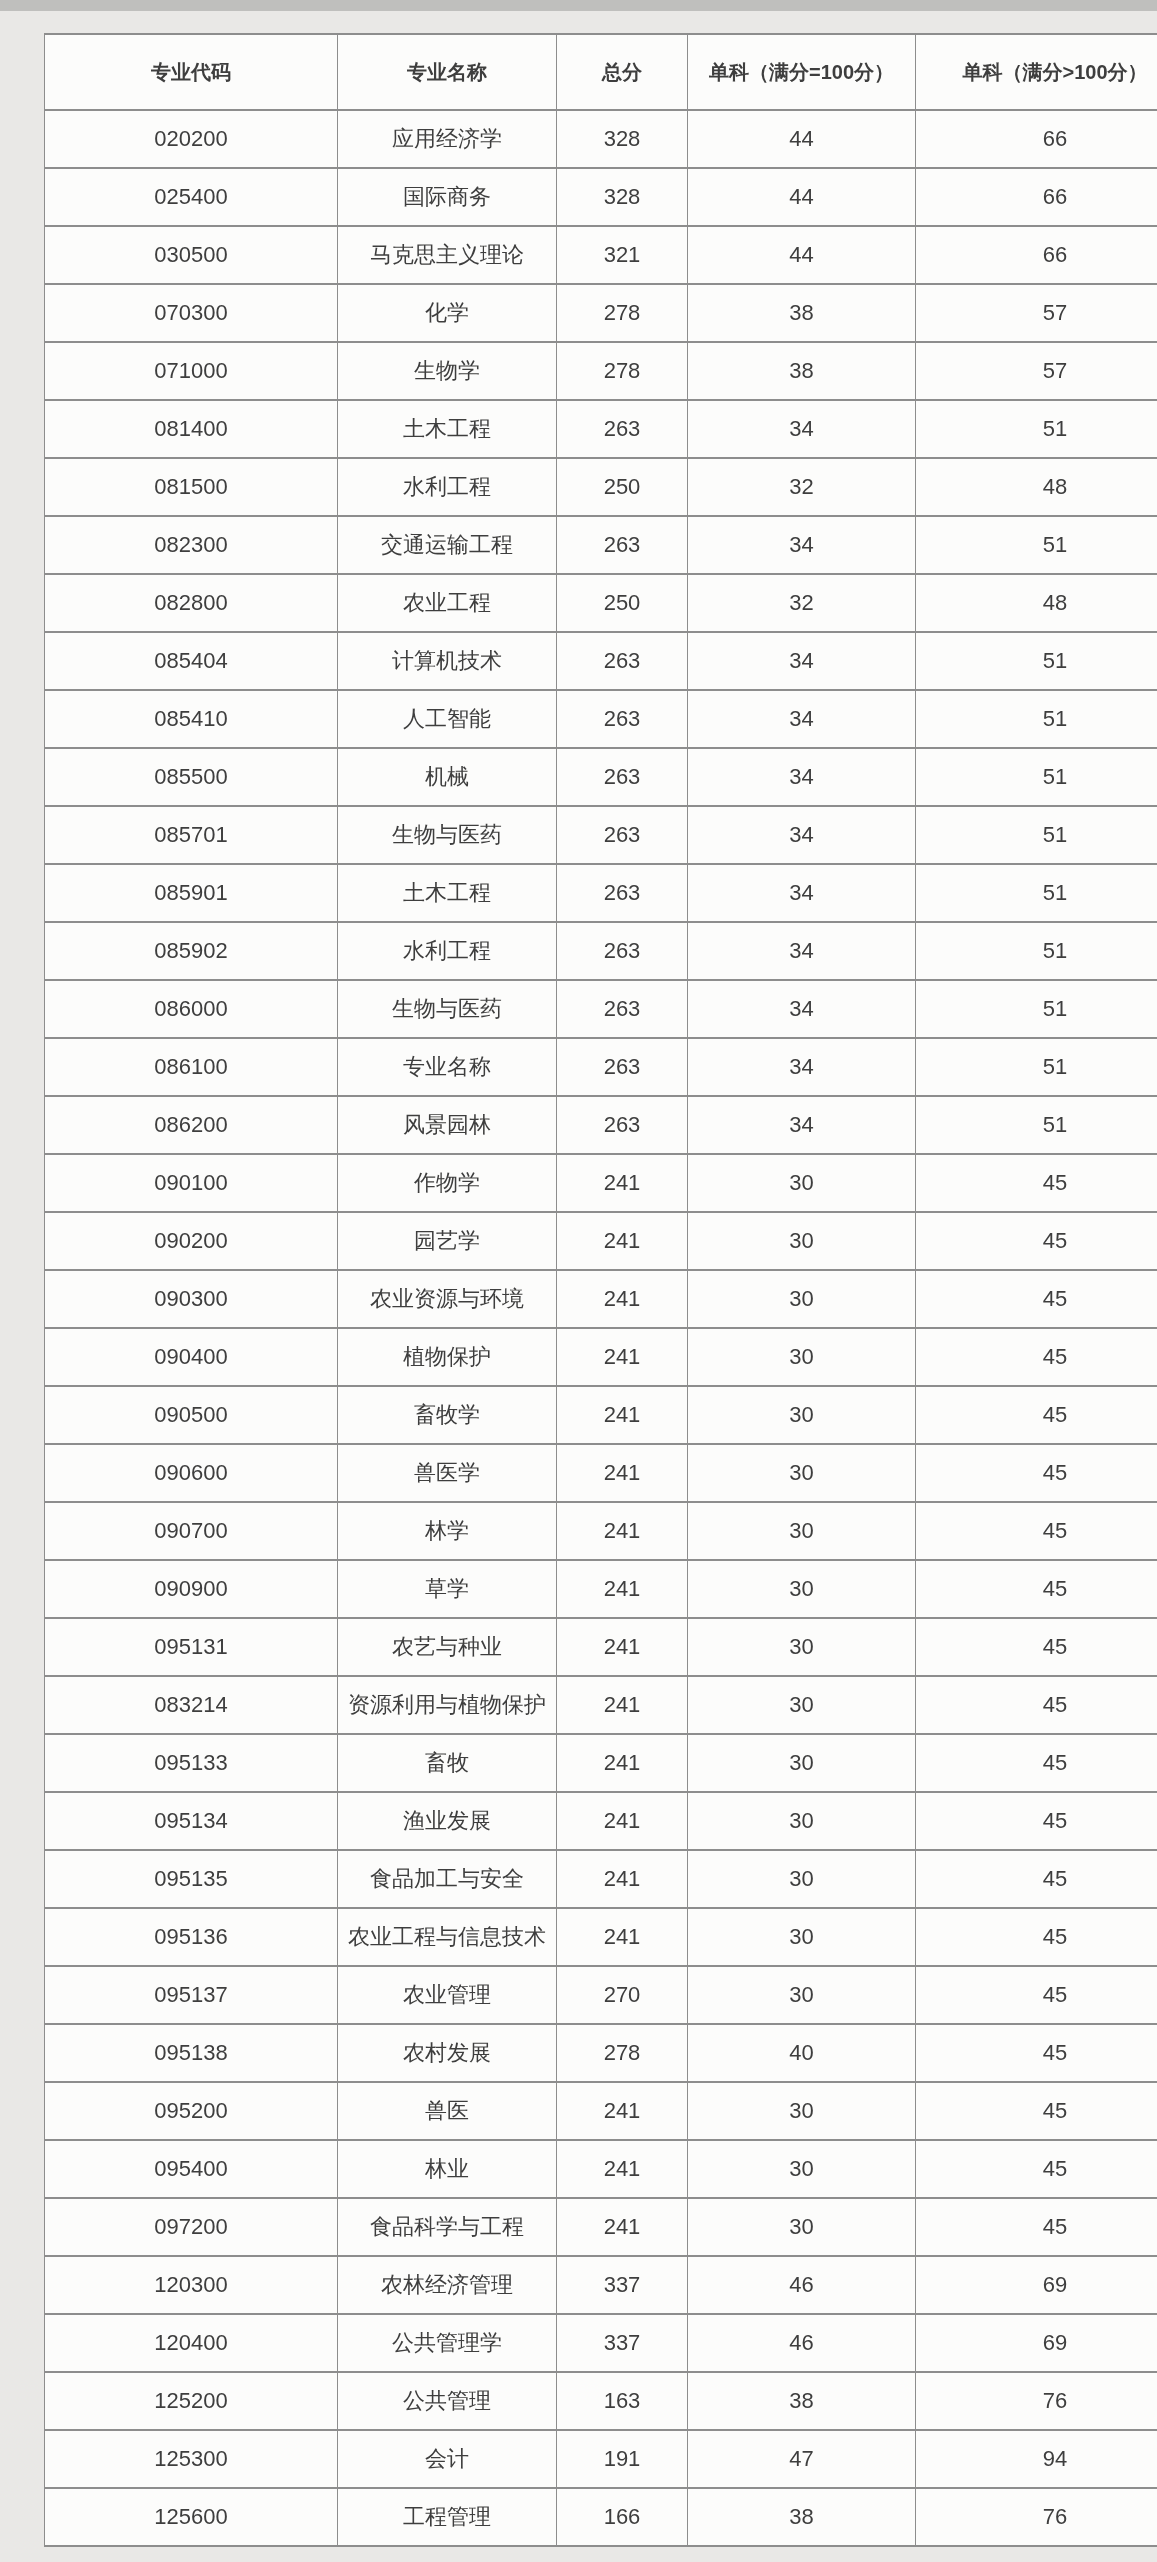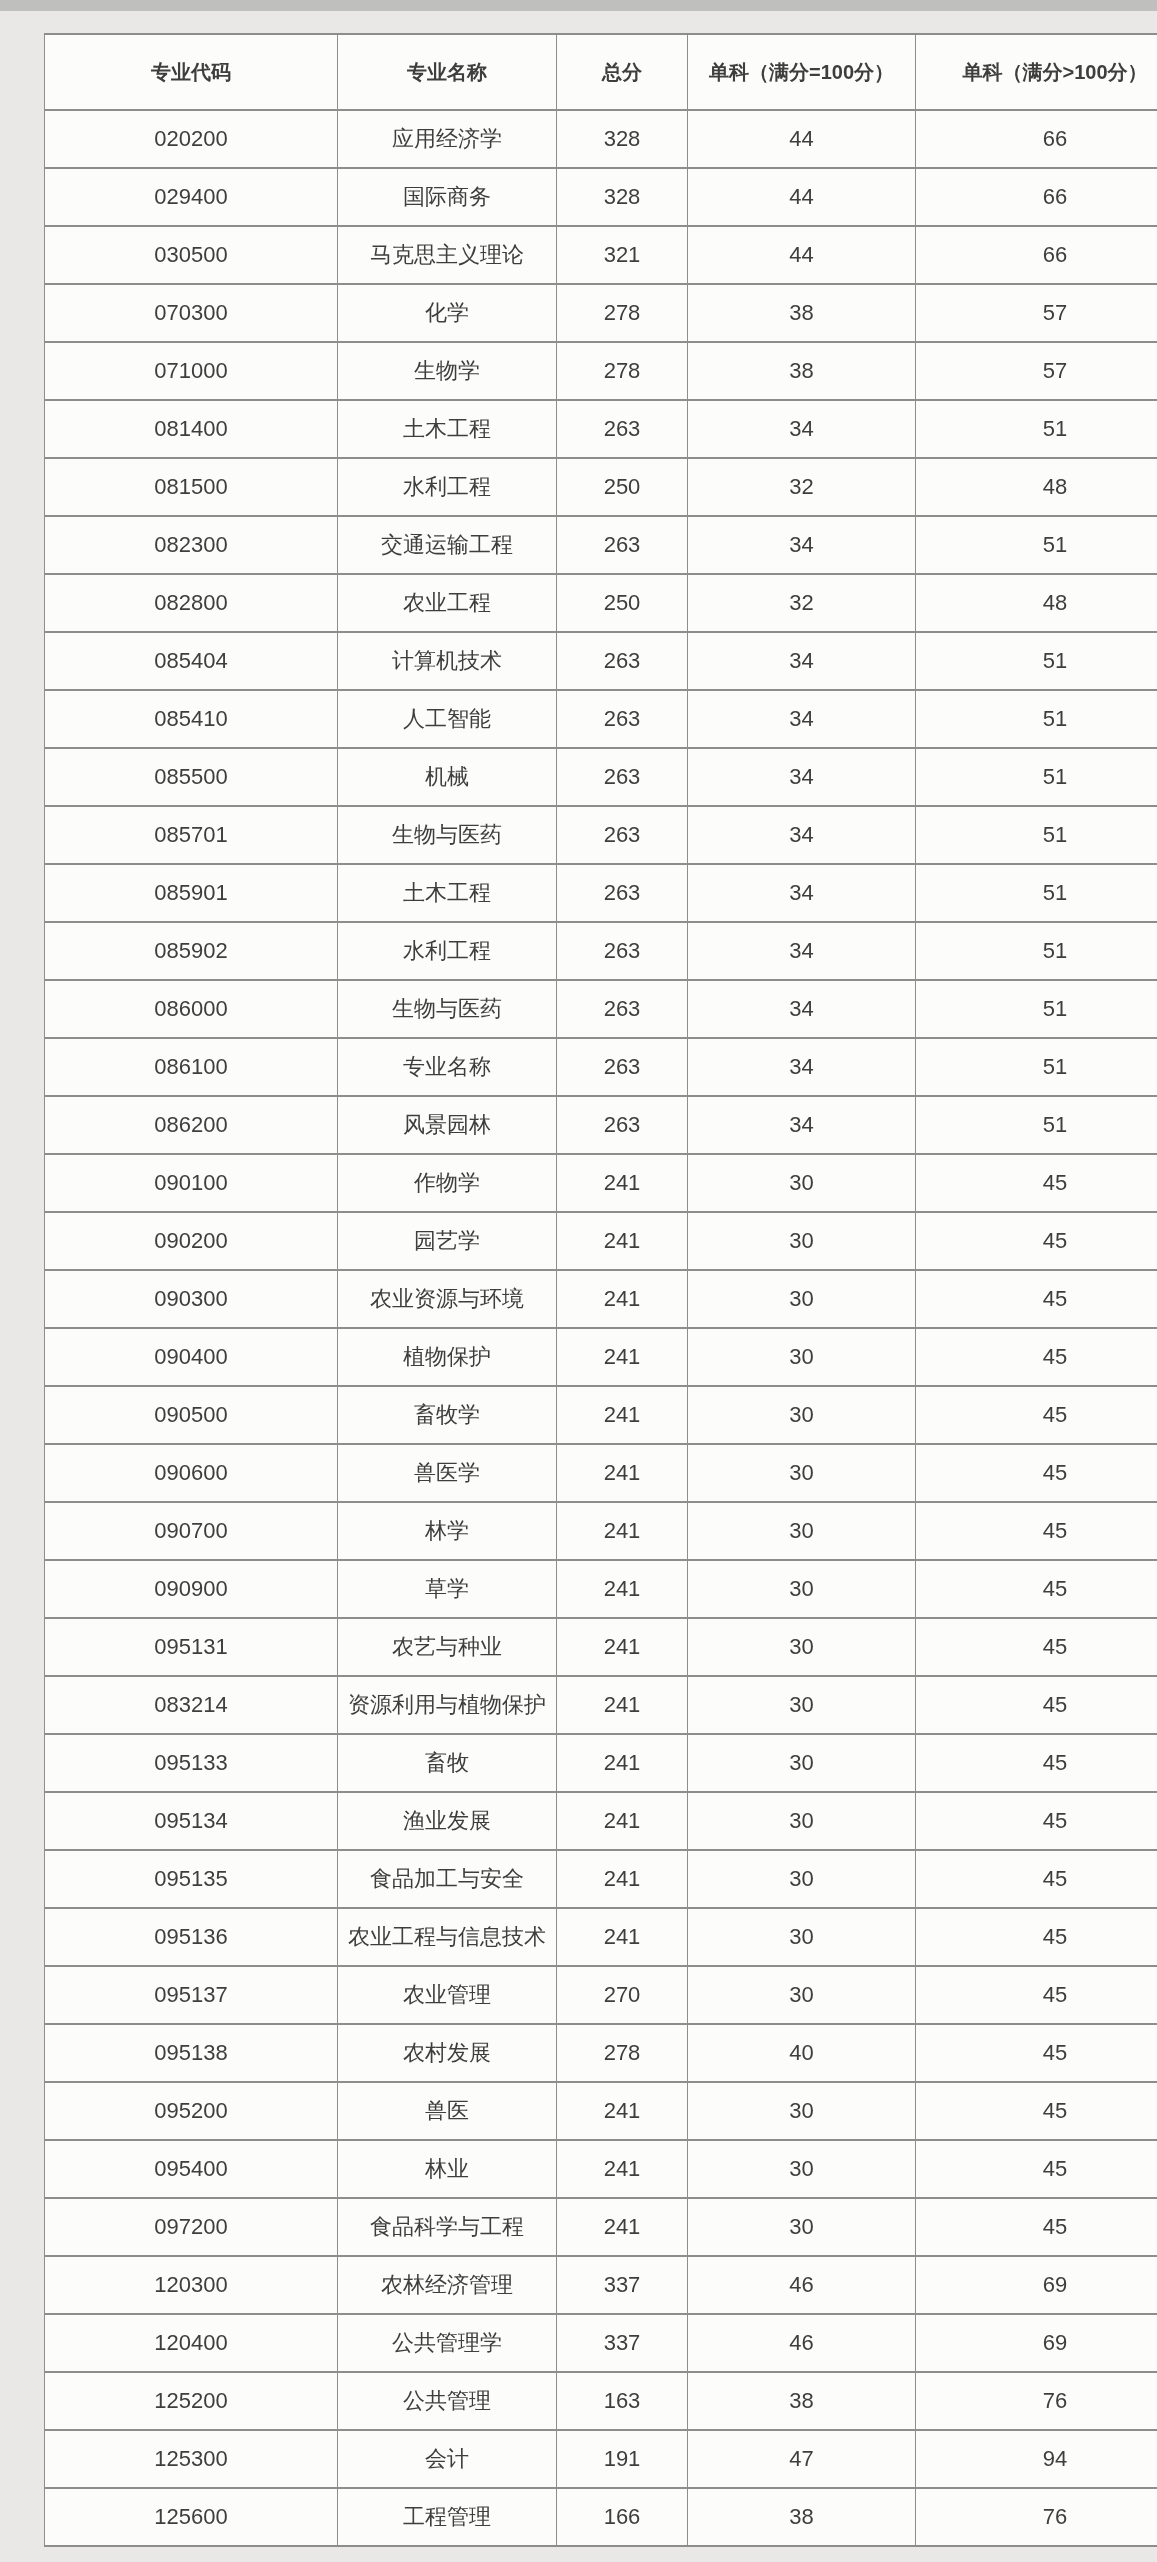--- a/index.html
+++ b/index.html
@@ -74,21 +74,21 @@
     </thead>
     <tbody>
       <tr>
         <td class="col-0">020200</td>
         <td class="col-1">应用经济学</td>
         <td class="col-2">328</td>
         <td class="col-3">44</td>
         <td class="col-4">66</td>
       </tr>
       <tr>
-        <td class="col-0">029400</td>
+        <td class="col-0">025400</td>
         <td class="col-1">国际商务</td>
         <td class="col-2">328</td>
         <td class="col-3">44</td>
         <td class="col-4">66</td>
       </tr>
       <tr>
         <td class="col-0">030500</td>
         <td class="col-1">马克思主义理论</td>
         <td class="col-2">321</td>
         <td class="col-3">44</td>

